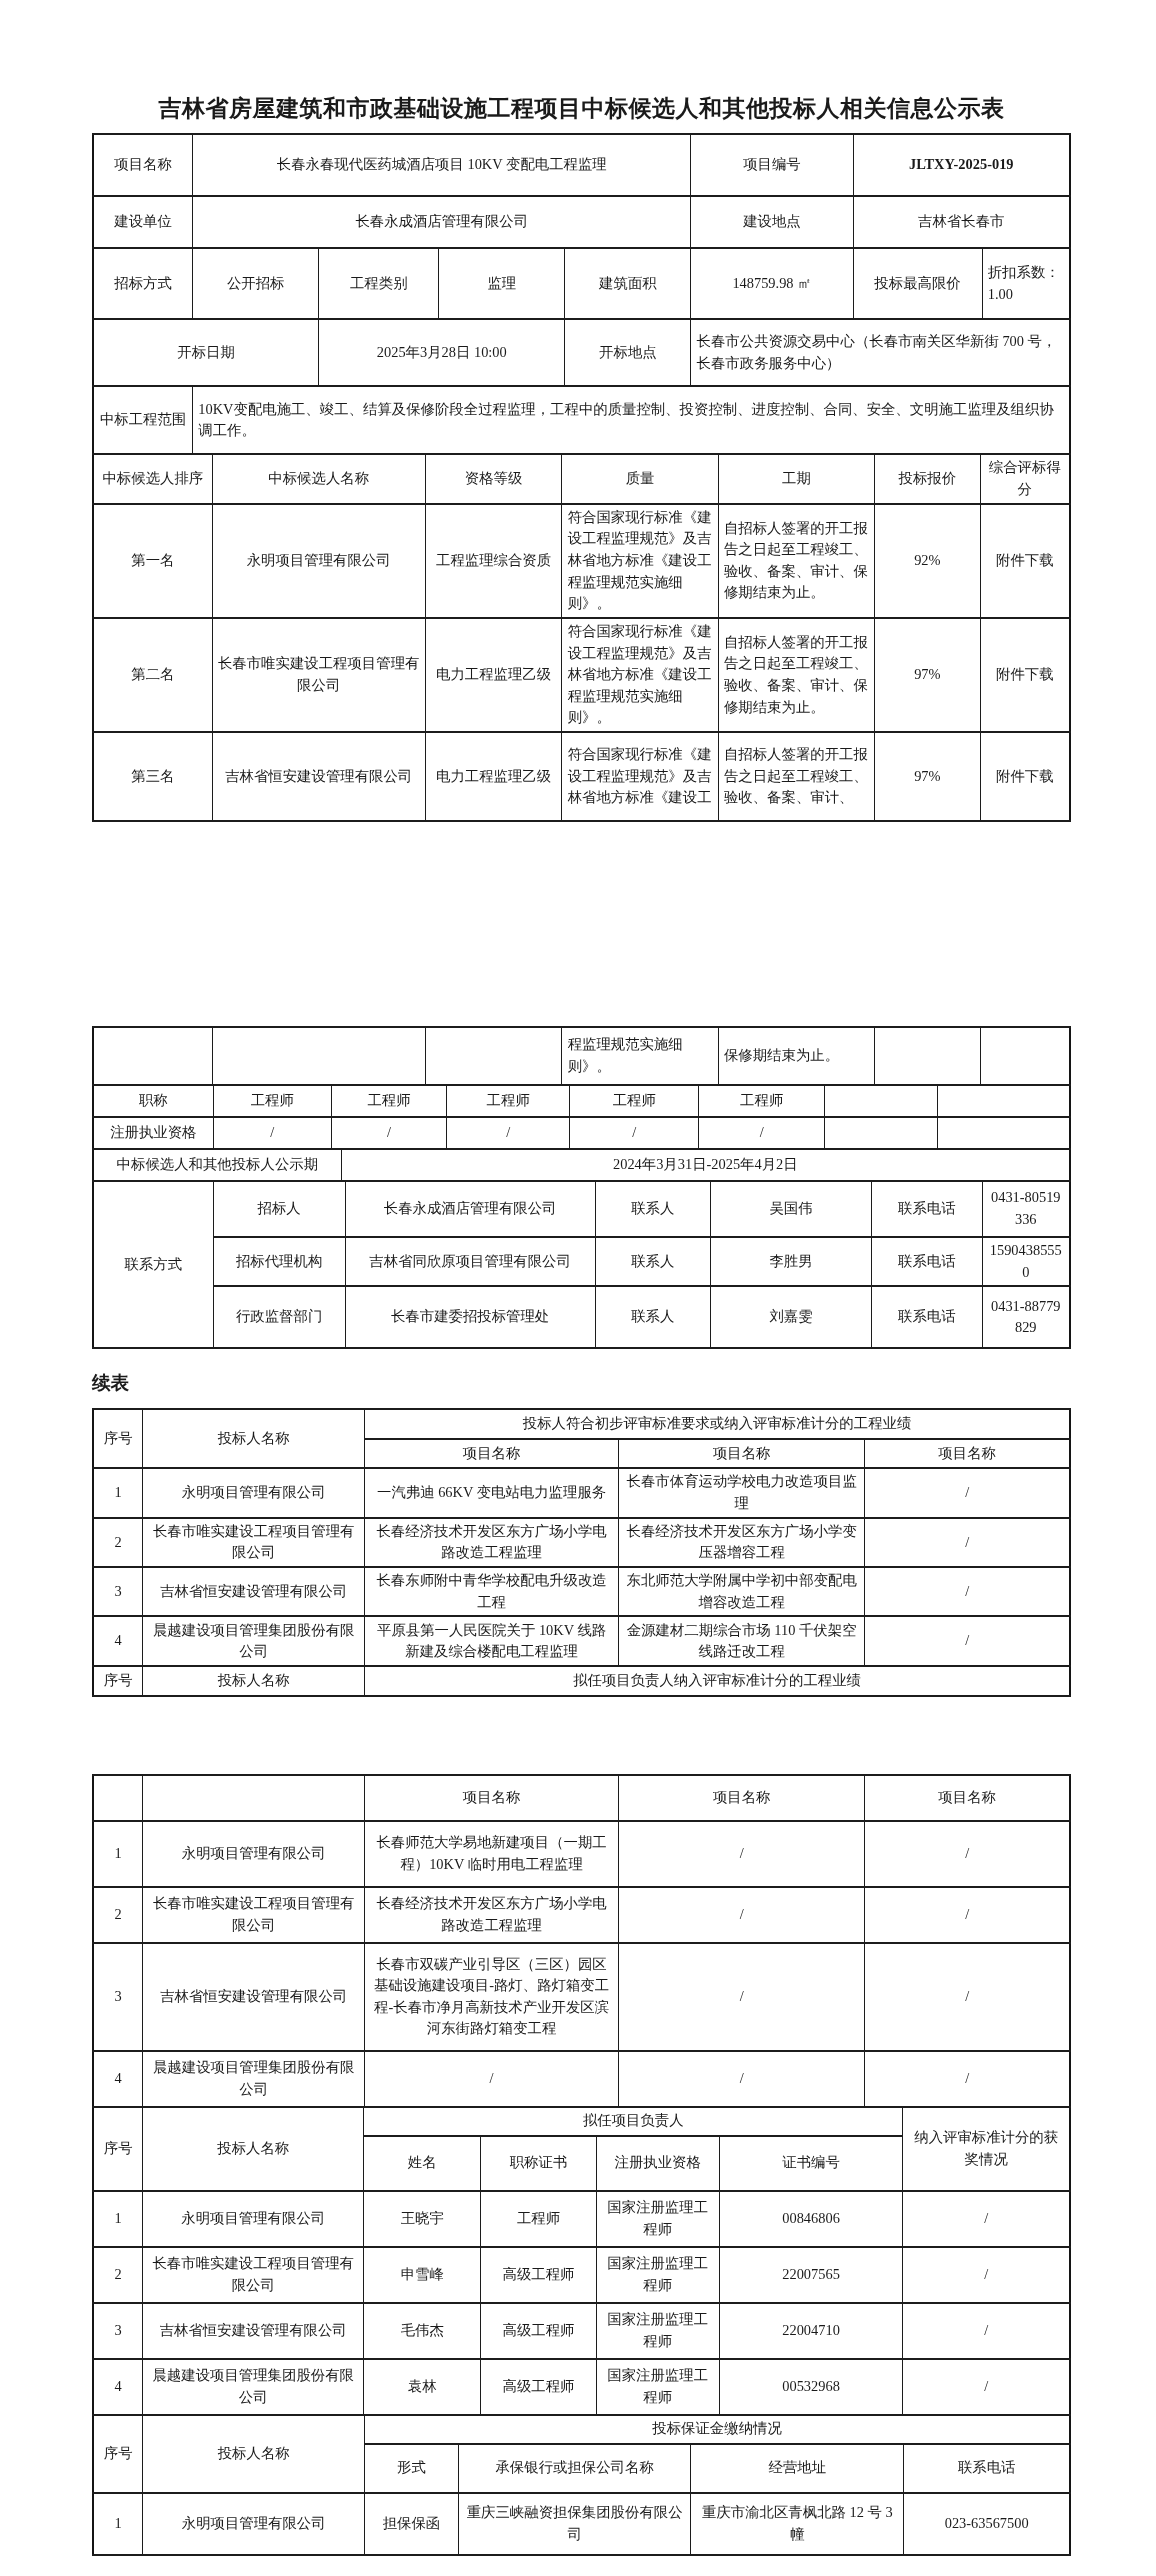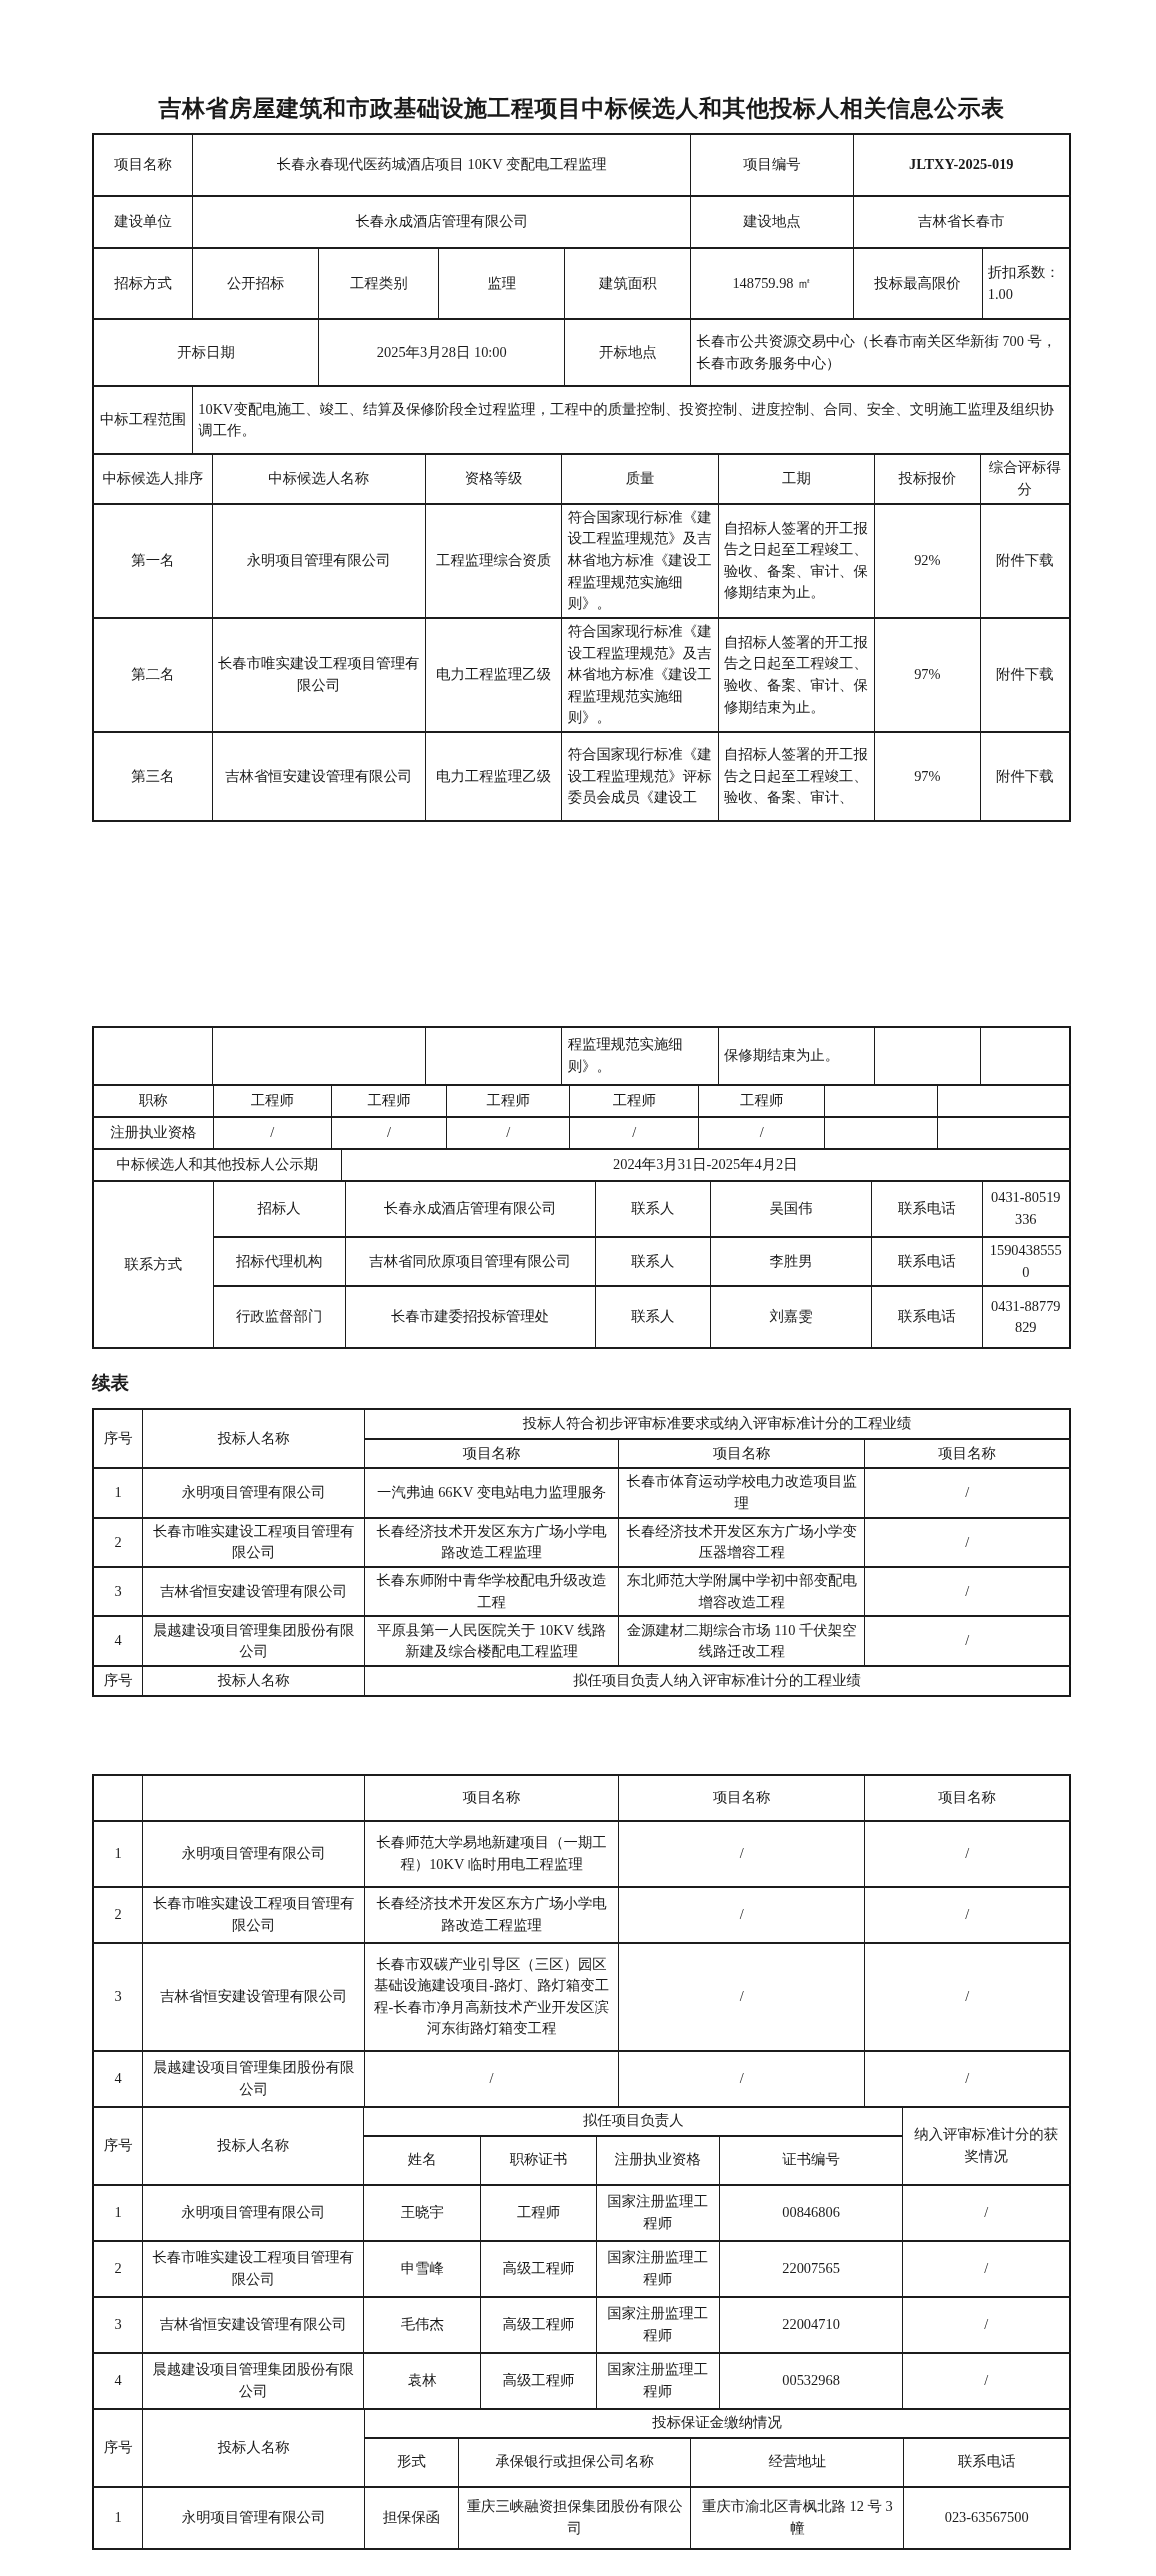--- a/index.html
+++ b/index.html
@@ -118,21 +118,21 @@
       <td>电力工程监理乙级</td>
       <td class="left">符合国家现行标准《建设工程监理规范》及吉林省地方标准《建设工程监理规范实施细则》。</td>
       <td class="left">自招标人签署的开工报告之日起至工程竣工、验收、备案、审计、保修期结束为止。</td>
       <td>97%</td>
       <td><span class="dl-link">附件下载</span></td>
     </tr>
     <tr style="height:89px">
       <td>第三名</td>
       <td>吉林省恒安建设管理有限公司</td>
       <td>电力工程监理乙级</td>
-      <td class="left">符合国家现行标准《建设工程监理规范》评标委员会成员《建设工</td>
+      <td class="left">符合国家现行标准《建设工程监理规范》及吉林省地方标准《建设工</td>
       <td class="left">自招标人签署的开工报告之日起至工程竣工、验收、备案、审计、</td>
       <td>97%</td>
       <td><span class="dl-link">附件下载</span></td>
     </tr>
   </tbody>
     </table>
 
   <table class="tbl" style="margin-top:204px;">
     <colgroup>
       <col style="width:12.2%">
@@ -357,21 +357,21 @@
         <col style="width:18.8%">
         <col style="width:17.1%">
     </colgroup>
     <tbody>
         <tr style="height:29px">
       <td rowspan="2">序号</td>
       <td rowspan="2">投标人名称</td>
       <td colspan="4">拟任项目负责人</td>
       <td rowspan="2">纳入评审标准计分的获奖情况</td>
     </tr>
-    <tr style="height:49px">
+    <tr style="height:55px">
       <td>姓名</td>
       <td>职称证书</td>
       <td>注册执业资格</td>
       <td>证书编号</td>
     </tr>
     <tr style="height:56px">
       <td>1</td>
       <td>永明项目管理有限公司</td>
       <td>王晓宇</td>
       <td>工程师</td>

